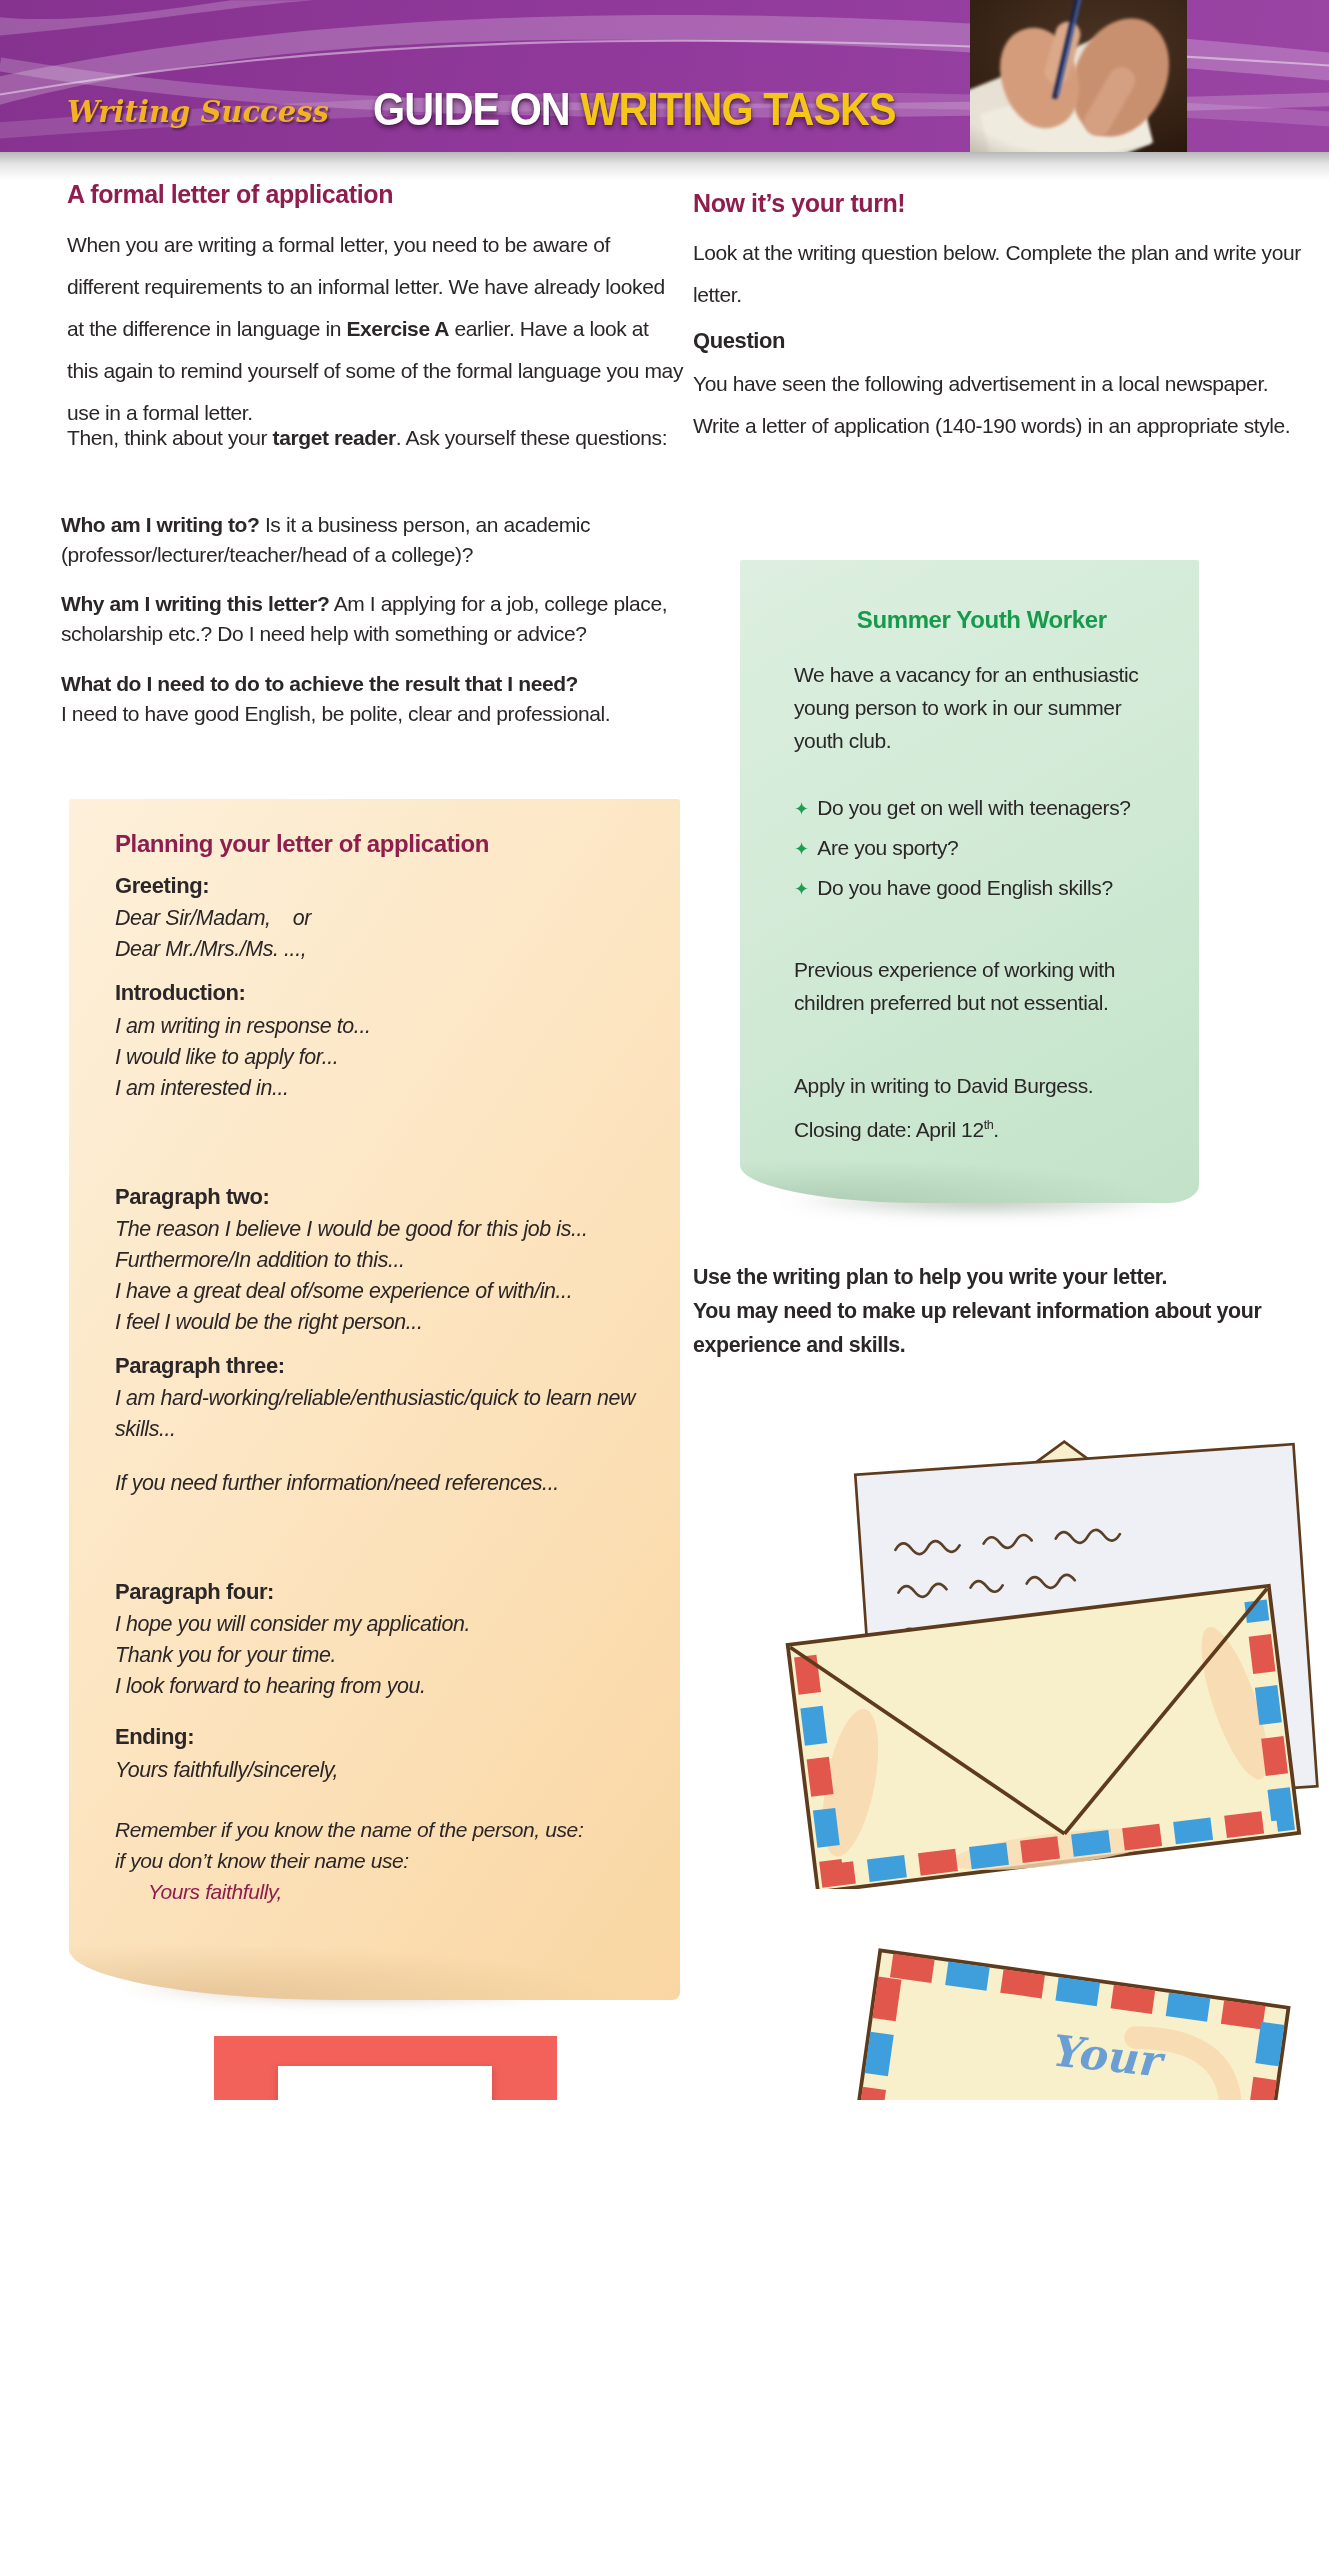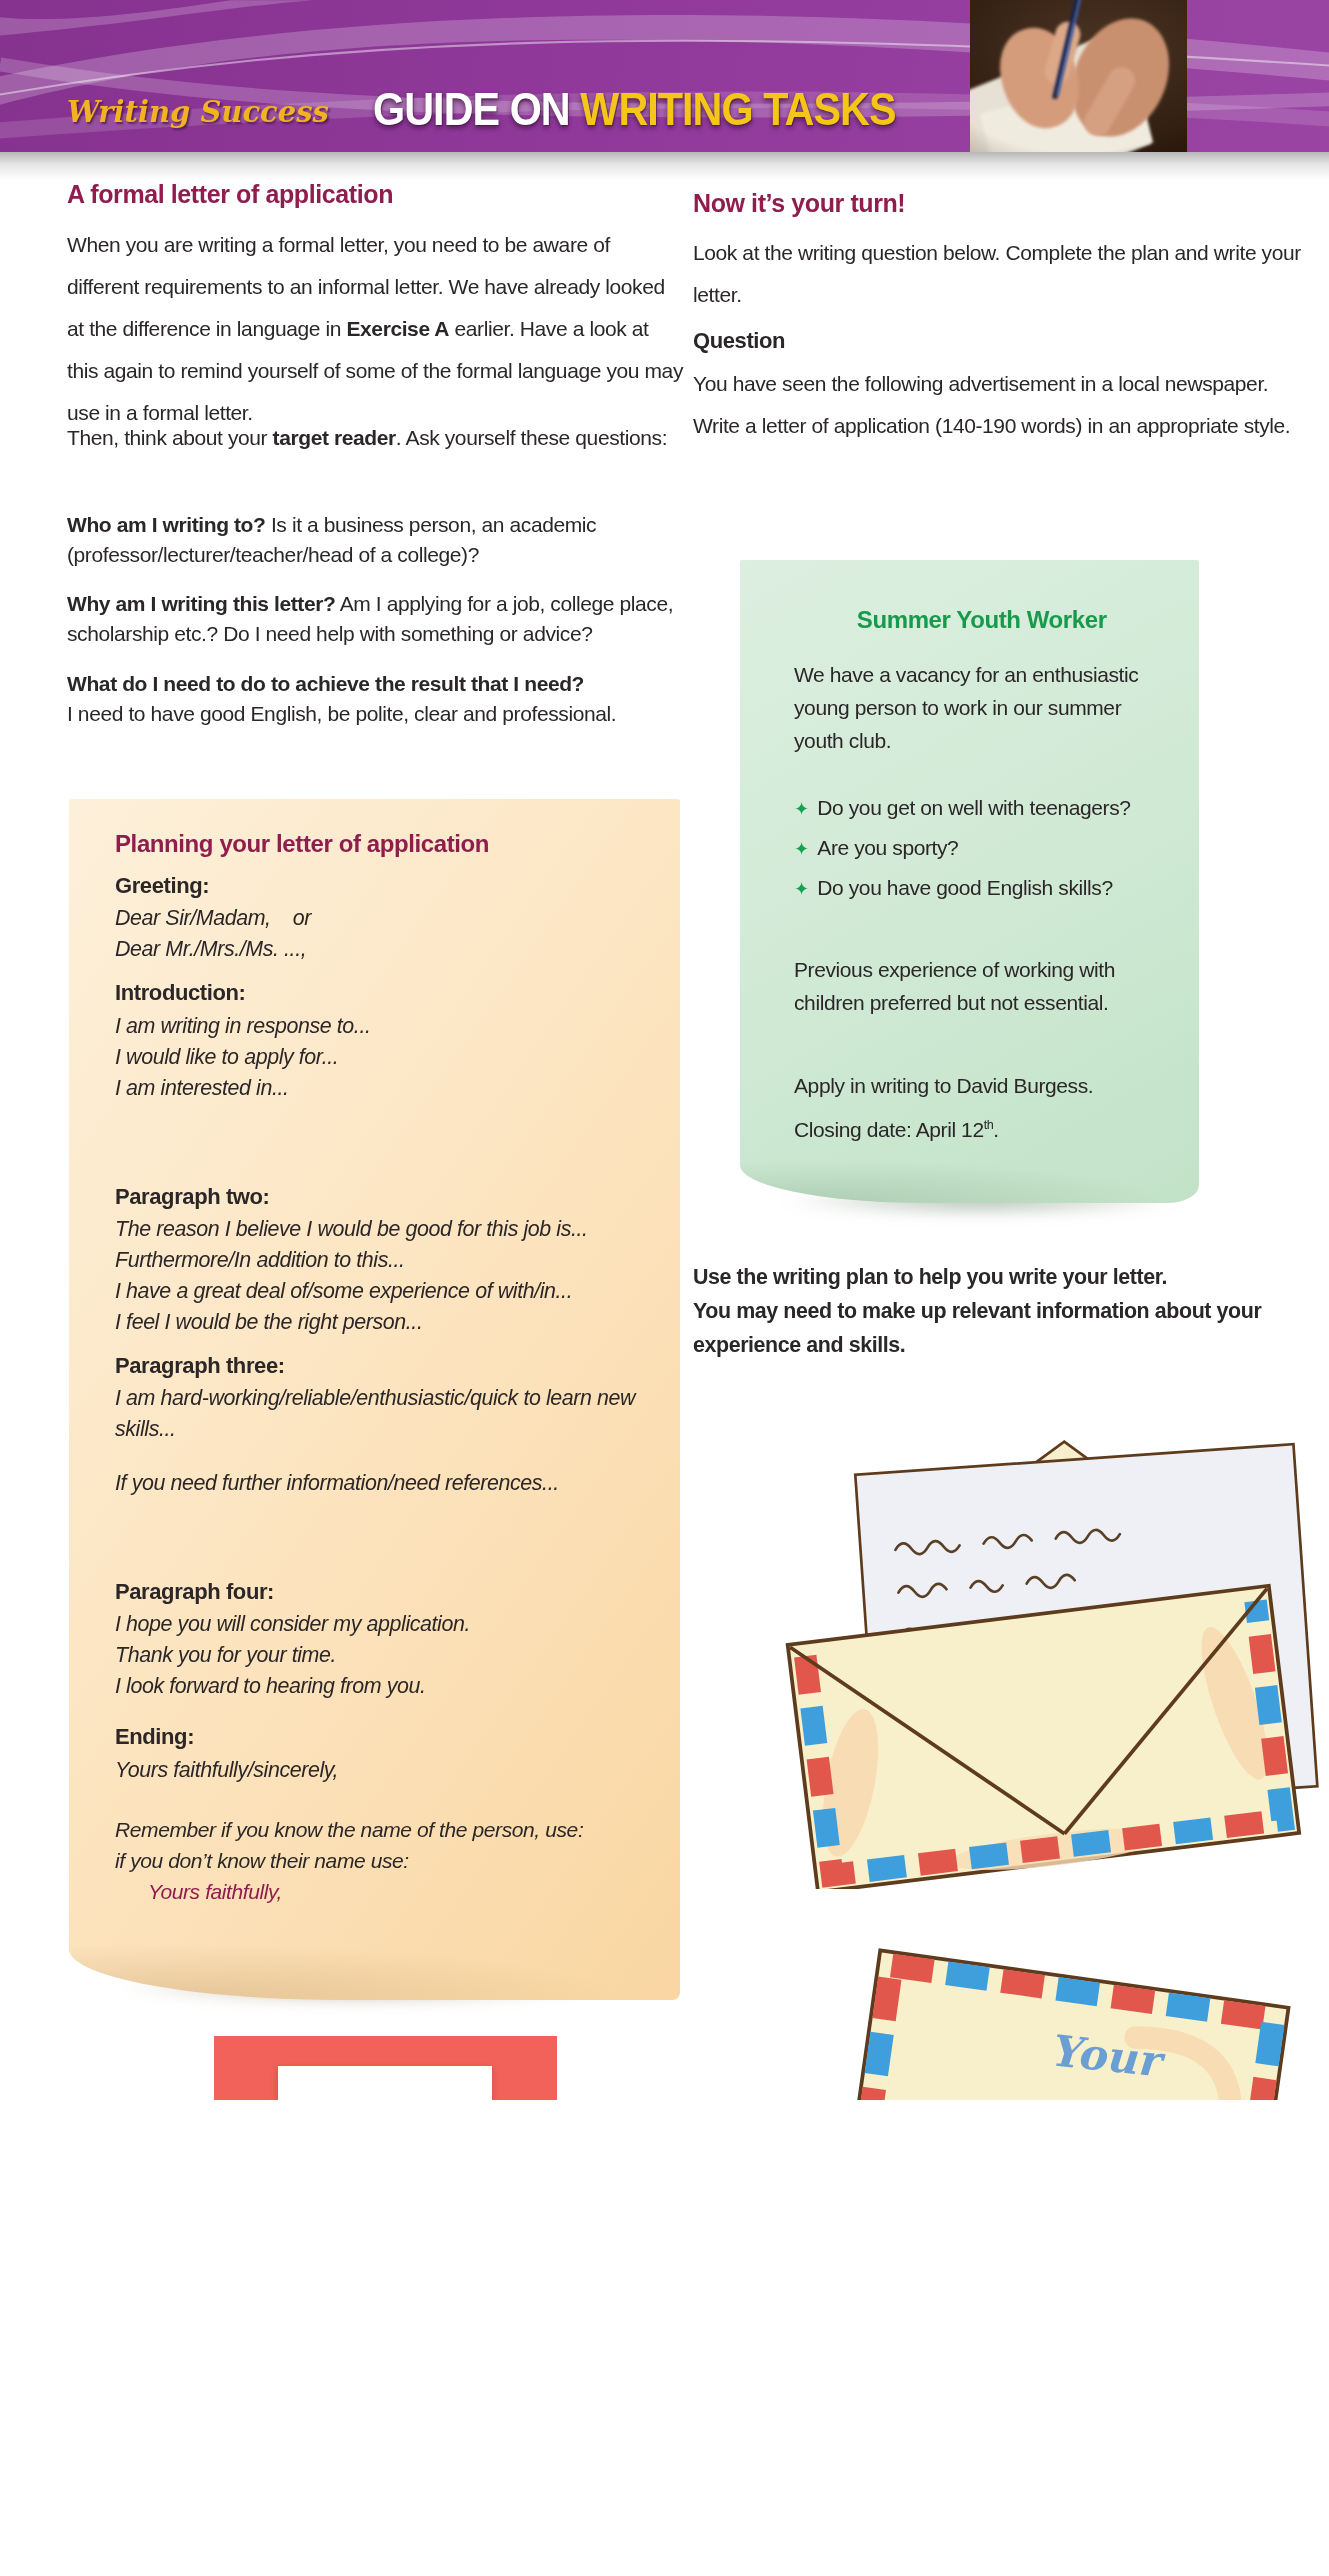--- a/index.html
+++ b/index.html
@@ -36,21 +36,21 @@
 
   
   .h-maroon{position:absolute;font-size:25px;font-weight:700;color:#8f1d4e;}
   .body-text{position:absolute;font-size:21px;line-height:42px;}
   .body-text strong{letter-spacing:-0.4px;}
 
   
   .left-heading{left:67px;top:180px;}
   .left-para1{left:67px;top:224px;width:616px;}
   .left-para2{left:67px;top:417px;width:616px;}
-  .questions{position:absolute;left:67px;top:510px;width:624px;font-size:21px;line-height:30px;}
+  .questions{position:absolute;left:61px;top:510px;width:624px;font-size:21px;line-height:30px;}
   .q{margin-bottom:19.3px;}
   .q .q-lead{font-weight:700;}
 
   
   .plan-shadow{position:absolute;left:118px;top:1967px;width:482px;height:38px;border-radius:50%;
                background:radial-gradient(ellipse at center,rgba(110,75,35,.45) 0%,transparent 70%);filter:blur(6.4px);}
   .plan-box{position:absolute;left:69px;top:799px;width:611px;height:1201px;box-sizing:border-box;
             padding:31px 29.5px 0 46px;
             background:linear-gradient(125deg,#fdf0da 0%,#fce3bd 55%,#f9d6a2 100%);
             border-radius:3.2px 3.2px 7.5px 0;border-bottom-left-radius:45% 51px;}

